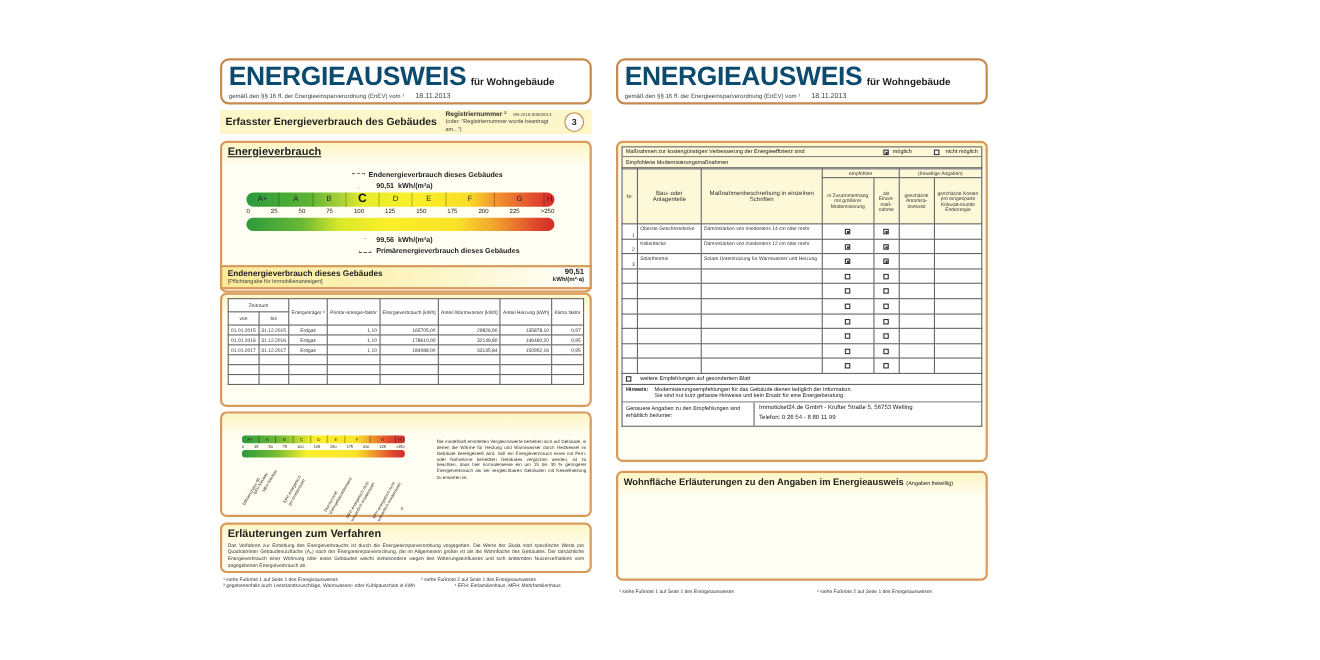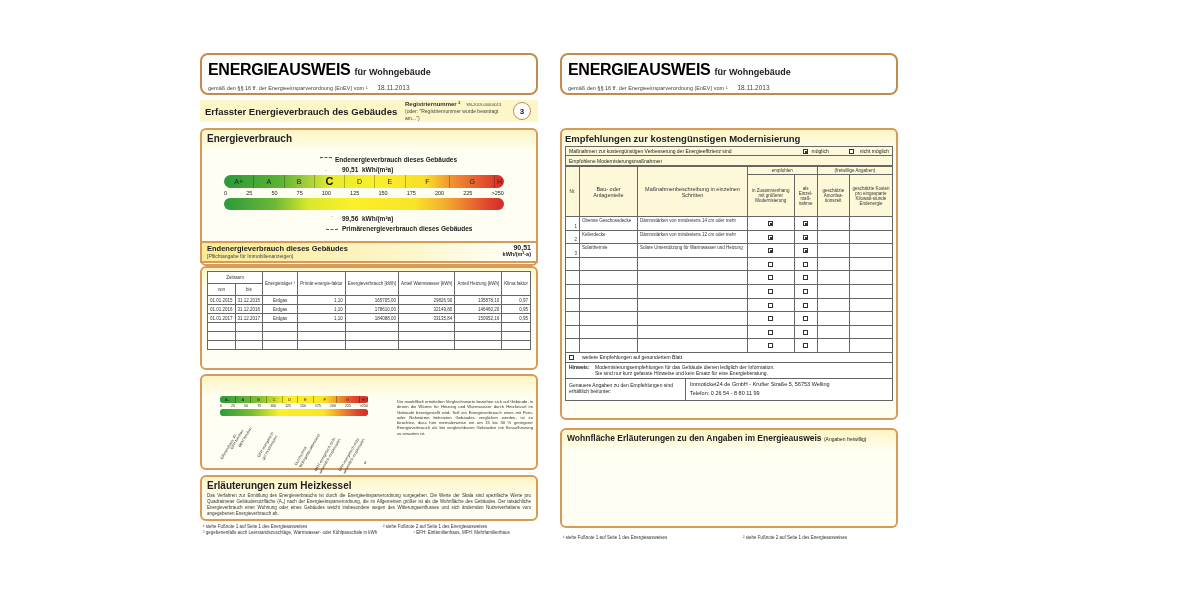--- a/index.html
+++ b/index.html
@@ -5,21 +5,21 @@
   * { box-sizing: border-box; margin: 0; padding: 0; }
   html, body { width: 1200px; height: 600px; background: #ffffff; overflow: hidden; }
   body { font-family: "Liberation Sans", sans-serif; color: #222; position: relative; }
 
   .page { position: absolute; top: 48px; width: 350px; height: 510px; background: #ffffff; }
   #page1 { left: 195px; }
   #page2 { left: 555px; }
 
   .title-box { position: absolute; left: 5px; top: 5px; width: 338px; height: 42px;
     border: 2px solid #c58a4e; border-radius: 8px; background: #fff; padding: 2px 6px; }
-  .title-main { font-weight: bold; font-size: 16px; letter-spacing: -0.3px; color: #000000; line-height: 26px; }
+  .title-main { font-weight: bold; font-size: 24px; letter-spacing: -0.3px; color: #0c4a6e; line-height: 26px; }
   .title-sub { font-size: 9px; font-weight: bold; margin-left: 4px; }
   .title-law { font-size: 5.5px; color: #444; line-height: 9px; }
   .title-law .date { margin-left: 10px; font-size: 6.5px; }
 
   .section-head { position: absolute; left: 5px; top: 52px; width: 338px; height: 22px;
     background: #fdf6c8; display: flex; align-items: center; padding: 0 5px; }
   .section-head .sh-title { font-weight: bold; font-size: 9.5px; color: #222; width: 200px; }
   .reg { font-size: 5px; line-height: 7px; color: #444; width: 108px; }
   .reg b { font-size: 6px; color: #333; }
   .reg .regnum { font-size: 4px; margin-left: 6px; }
@@ -85,21 +85,21 @@
 
   <div class="section-head">
     <span class="sh-title">Erfasster Energieverbrauch des Gebäudes</span>
     <div class="reg">
       <b>Registriernummer ²</b><span class="regnum">SN-2019-00004013</span><br>
       <span>(oder: "Registriernummer wurde beantragt am...")</span>
     </div>
     <div class="page-num">3</div>
   </div>
 
-  <div class="box" style="top:80px;height:138px;">
+  <div class="box" style="top:80px;height:138px;text-decoration:underline;">
     <div class="box-title">Energieverbrauch</div>
     <div class="marker" style="left:118px;top:27px;"></div>
     <div class="m-label" style="left:133px;top:26px;">Endenergieverbrauch dieses Gebäudes</div>
     <div class="m-label" style="left:140px;top:36px;"><span>90,51</span>&nbsp; <span>kWh/(m²a)</span></div>
     <div class="scale-wrap">
       <div class="scale-bar">
         <span>A+</span>
           <span>A</span>
           <span>B</span>
           <span class="active">C</span>
@@ -253,21 +253,21 @@
     <div class="rot" style="left:36px;top:70px;">MFH Neubau</div>
     <div class="rot" style="left:55px;top:80px;width:30px;white-space:normal;">EFH energetisch gut modernisiert</div>
     <div class="rot" style="left:92px;top:88px;width:36px;white-space:normal;">Durchschnitt Wohngebäudebestand</div>
     <div class="rot" style="left:112px;top:94px;width:40px;white-space:normal;">MFH energetisch nicht wesentlich modernisiert</div>
     <div class="rot" style="left:136px;top:94px;width:40px;white-space:normal;">EFH energetisch nicht wesentlich modernisiert</div>
     <div style="position:absolute;left:162px;top:84px;font-size:4px;">4</div>
     <div class="verg-text">Die modellhaft ermittelten Vergleichswerte beziehen sich auf Gebäude, in denen die Wärme für Heizung und Warmwasser durch Heizkessel im Gebäude bereitgestellt wird. Soll ein Energieverbrauch eines mit Fern- oder Nahwärme beheizten Gebäudes verglichen werden, ist zu beachten, dass hier normalerweise ein um 15 bis 30 % geringerer Energieverbrauch als bei vergleichbaren Gebäuden mit Kesselheizung zu erwarten ist.</div>
   </div>
 
   <div class="box" style="top:427px;height:46px;">
-    <div class="box-title">Erläuterungen zum Heizkessel</div>
+    <div class="box-title">Erläuterungen zum Verfahren</div>
     <div class="erl-text">Das Verfahren zur Ermittlung des Energieverbrauchs ist durch die Energieeinsparverordnung vorgegeben. Die Werte der Skala sind spezifische Werte pro Quadratmeter Gebäudenutzfläche (Aₙ) nach der Energieeinsparverordnung, die im Allgemeinen größer ist als die Wohnfläche des Gebäudes. Der tatsächliche Energieverbrauch einer Wohnung oder eines Gebäudes weicht insbesondere wegen des Witterungseinflusses und sich ändernden Nutzerverhaltens vom angegebenen Energieverbrauch ab.</div>
   </div>
 
   <div class="footnotes" style="top:476px;width:330px;">
     <div style="display:flex;justify-content:space-between;">
         <span>¹ siehe Fußnote 1 auf Seite 1 des Energieausweises</span>
         <span style="width:150px;">² siehe Fußnote 2 auf Seite 1 des Energieausweises</span>
       </div>
     <div style="display:flex;justify-content:space-between;">
         <span>³ gegebenenfalls auch Leerstandszuschläge, Warmwasser- oder Kühlpauschale in kWh</span>
@@ -277,21 +277,20 @@
 </div>
 
 <div class="page" id="page2">
   <div class="title-box">
     <div><span class="title-main">ENERGIEAUSWEIS</span><span class="title-sub">für Wohngebäude</span></div>
     <div class="title-law"><span>gemäß den §§ 16 ff. der Energieeinsparverordnung (EnEV) vom ¹</span><span class="date">18.11.2013</span></div>
   </div>
 
 
   <div class="box" style="top:80px;height:292px;padding:3px 3px;">
-    <div class="box-title" style="font-size:9.5px;margin-bottom:2px;">Empfehlungen zur kostengünstigen Modernisierung</div>
     <div style="display:flex;align-items:center;font-size:5px;border:1px solid #666;height:10px;padding:0 3px;background:#fdf8d8;">
       <span style="flex:1;">Maßnahmen zur kostengünstigen Verbesserung der Energieeffizienz sind</span>
       <span class="cb checked"></span>
       <span style="margin:0 20px 0 4px;">möglich</span>
       <span class="cb"></span>
       <span style="margin-left:6px;">nicht möglich</span>
     </div>
     <div class="row-line" style="background:#fdf8d8;">Empfohlene Modernisierungsmaßnahmen</div>
     <table class="mt">
       <tbody>

